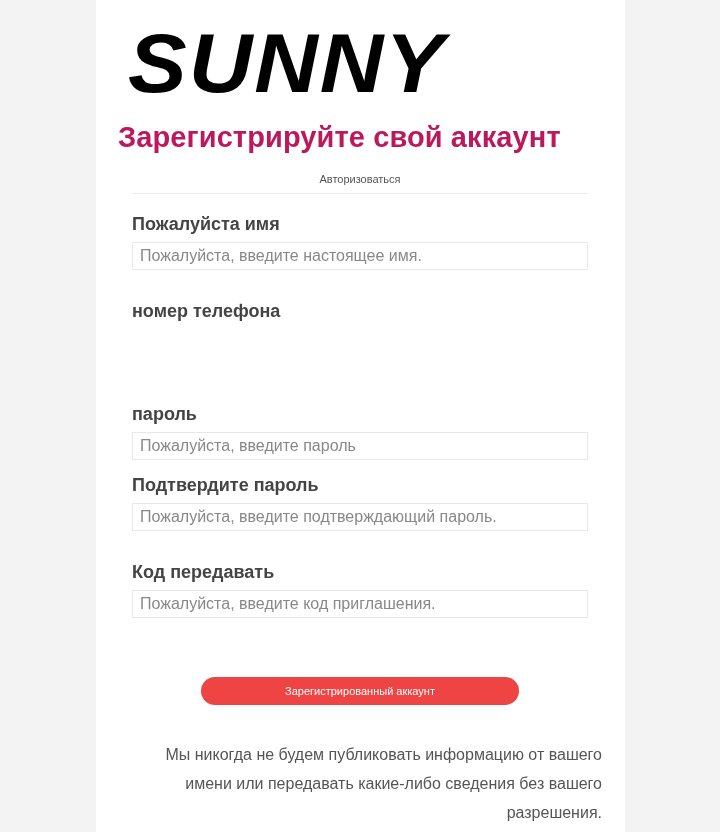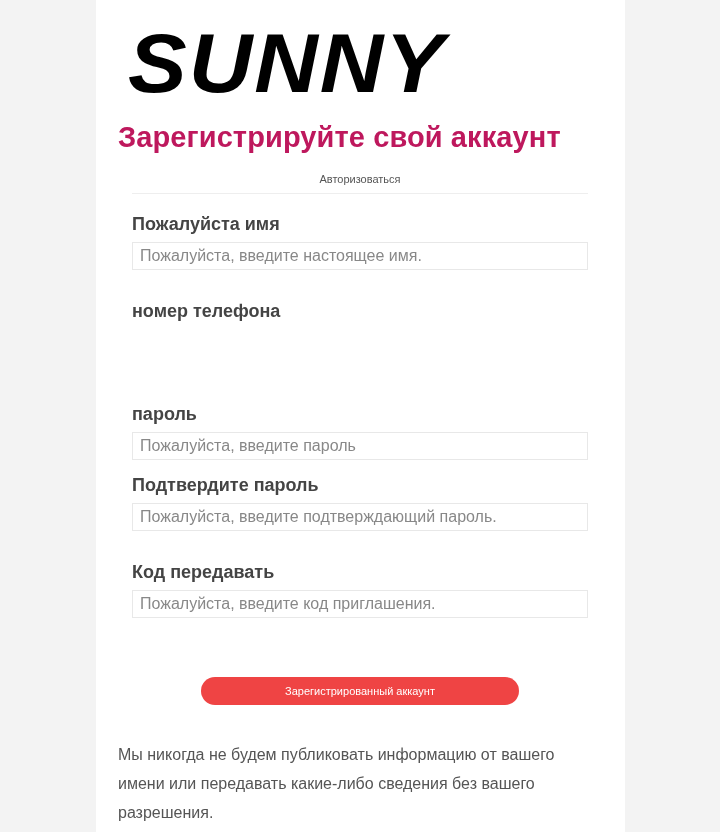--- a/index.html
+++ b/index.html
@@ -51,21 +51,21 @@
   }
   .field-input::placeholder { color: #888; }
   .submit {
     position: absolute; left: 201px; top: 677px; width: 318px; height: 28px;
     border: none; border-radius: 14px; background: #ef4444; color: #fff;
     font-family: "Liberation Sans", sans-serif;
     font-size: 11px; cursor: pointer; padding: 0;
   }
   .notice {
     position: absolute; left: 118px; top: 740px; width: 484px;
-    text-align: left; font-size: 16px; line-height: 29px; color: #555;
+    text-align: right; font-size: 16px; line-height: 29px; color: #555;
   }
 </style>
 </head>
 <body>
 
 <div class="panel"></div>
 
 <div class="logo">SUNNY</div>
 
 <div class="title">Зарегистрируйте свой аккаунт</div>

